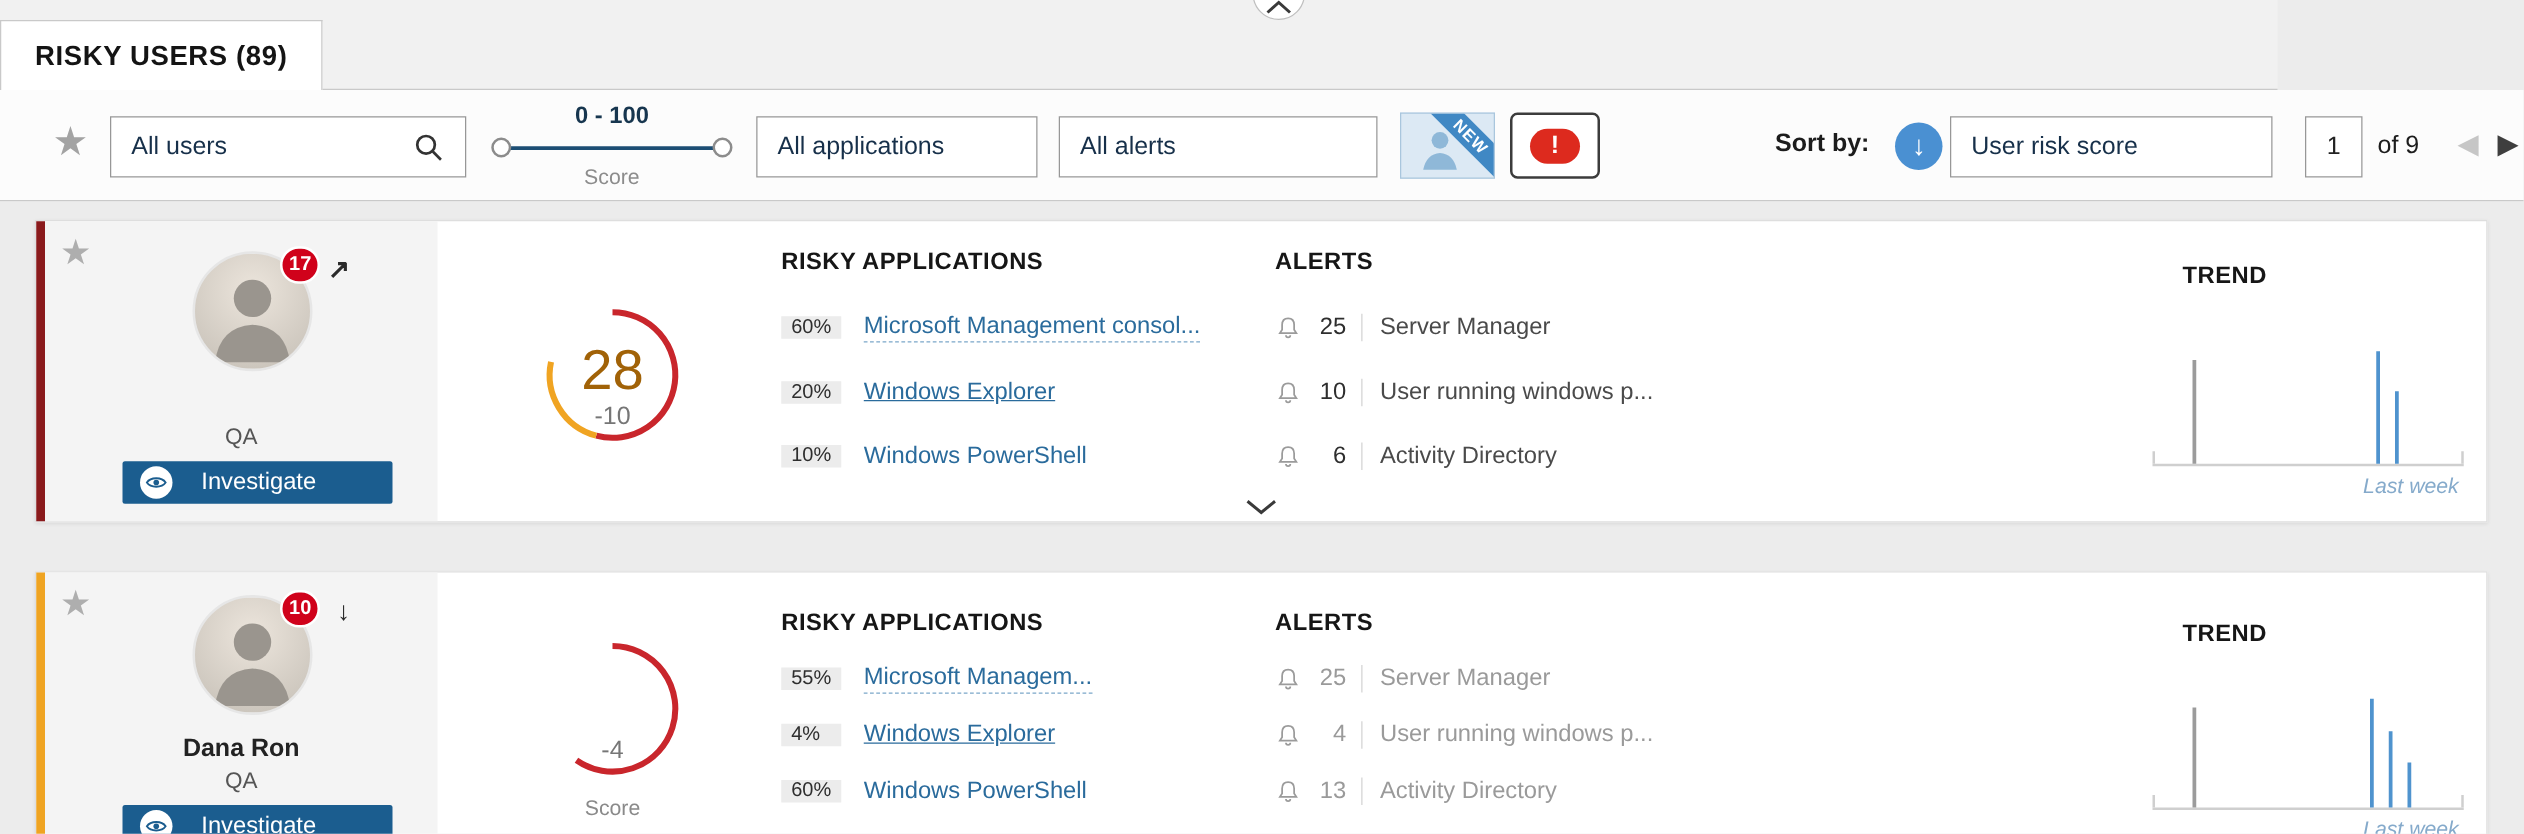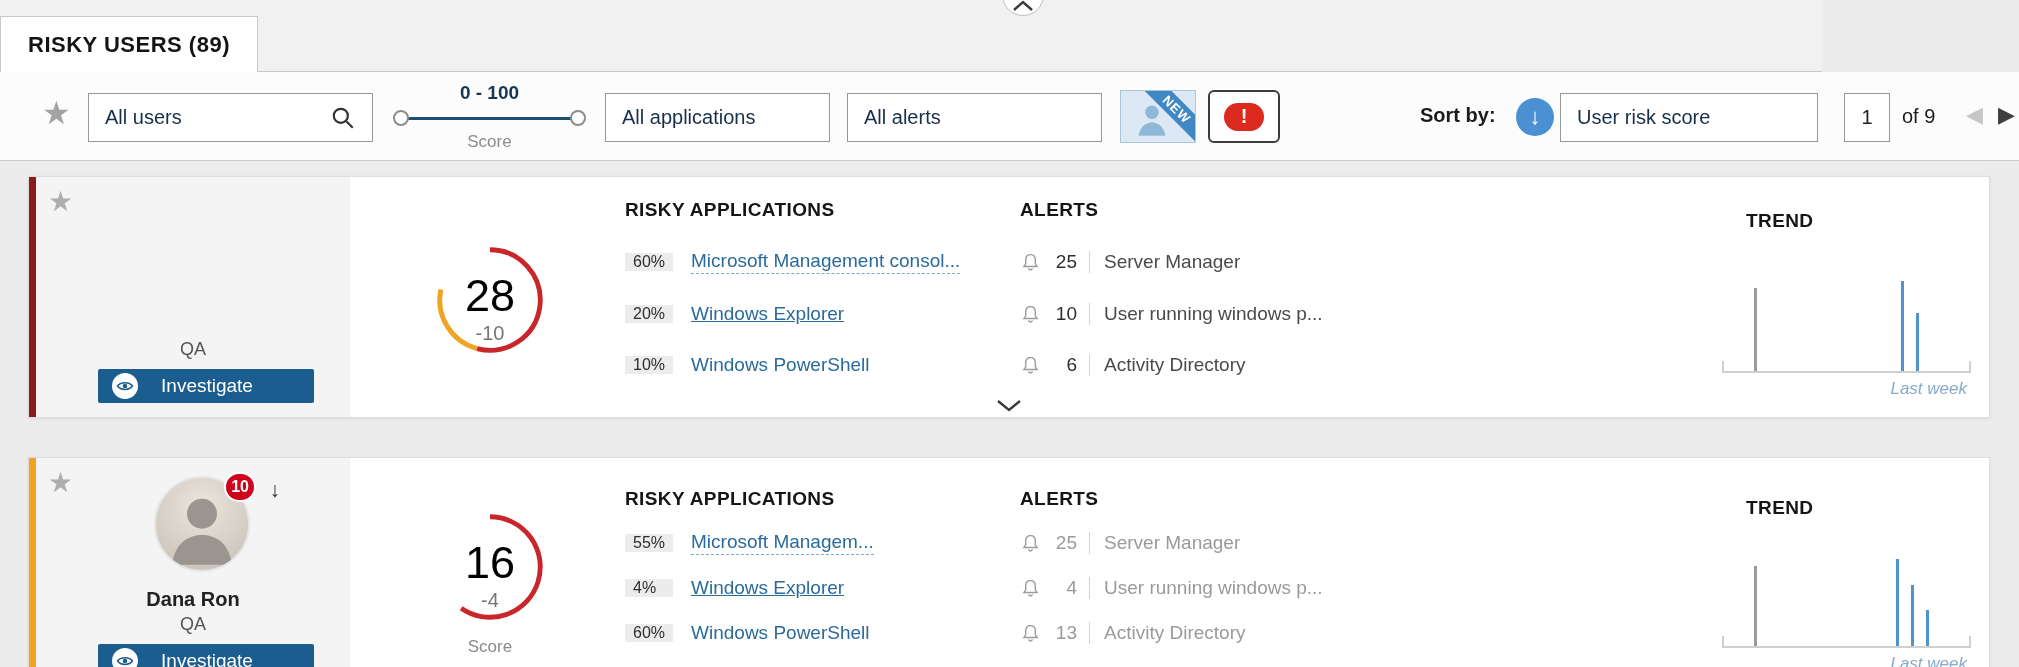--- a/index.html
+++ b/index.html
@@ -91,21 +91,21 @@
   .user-role { position:absolute; left:0; width:100%; top:162px; text-align:center; font-size:18px; color:#555; }
   .investigate-btn { position:absolute; left:62px; top:192px; width:216px; height:34px;
     background:#1b5d8f; color:#fff; font-size:19px; border:none; border-radius:2px;
     display:flex; align-items:center; cursor:pointer; font-family:inherit; }
   .eye-circle { width:26px; height:26px; border-radius:50%; background:#fff;
     margin-left:14px; display:flex; align-items:center; justify-content:center; flex:0 0 auto; }
   .inv-label { flex:1; text-align:center; padding-right:38px; }
 
   .score-wrap { position:absolute; width:116px; text-align:center; }
   .ring { width:116px; height:116px; display:block; }
-  .score-num { position:absolute; top:28px; left:0; width:100%; font-size:45px; color:#000000; }
+  .score-num { position:absolute; top:28px; left:0; width:100%; font-size:45px; color:#a16207; }
   .score-delta { position:absolute; top:80px; left:0; width:100%; font-size:20px; color:#767676; }
   .score-caption { margin-top:12px; font-size:17px; color:#8a8a8a; }
 
   .sec { position:absolute; top:0; height:100%; }
   .apps { left:594px; width:385px; }
   .alerts { left:989px; width:330px; }
   .trend { left:1689px; width:254px; }
   .sec-title { position:absolute; left:2px; font-size:19px; font-weight:bold; color:#161616; letter-spacing:.4px; }
 
   .app-row { position:absolute; left:2px; display:flex; align-items:center; height:28px; }
@@ -199,20 +199,30 @@
   <span class="page-of">of 9</span>
   <button class="pg-prev"><span>◀</span></button>
   <button class="pg-next"><span>▶</span></button>
 </div>
 
 <div class="card" id="card-0">
   <div class="risk-bar" style="background: rgb(138, 26, 28);"></div>
 
   <div class="user-panel">
     <span class="card-star">★</span>
+    <div class="avatar-wrap">
+      <div class="avatar">
+        <svg viewBox="0 0 100 100" width="88" height="88">
+            <circle cx="50" cy="36" r="17" fill="#9a958e"></circle>
+            <path d="M16 94 Q20 62 50 60 Q80 62 84 94 Z" fill="#9a958e"></path>
+          </svg>
+      </div>
+      <div class="badge">17</div>
+      <span class="trend-arrow">↗</span>
+    </div>
     <div class="user-role">QA</div>
     <button class="investigate-btn">
       <span class="eye-circle">
         <svg width="18" height="18" viewBox="0 0 24 24">
             <path d="M2 12 C6 6 18 6 22 12 C18 18 6 18 2 12 Z" fill="none" stroke="#1b5d8f" stroke-width="2"></path>
             <circle cx="12" cy="12" r="3" fill="#1b5d8f"></circle>
           </svg>
       </span>
       <span class="inv-label">Investigate</span>
     </button>
@@ -313,21 +323,20 @@
           </svg>
       </span>
       <span class="inv-label">Investigate</span>
     </button>
   </div>
 
   <div class="score-wrap" style="left:403px; top:51px;">
     <svg class="ring" viewBox="0 0 120 120">
         <path d="M 60.00 8.00 A 52 52 0 1 1 30.17 102.60" fill="none" stroke="#c9262c" stroke-width="5"></path>
       </svg>
-    <div class="score-num">16</div>
     <div class="score-delta">-4</div>
     <div class="score-caption">Score</div>
   </div>
 
   <div class="sec apps">
     <div class="sec-title" style="top:30px;">RISKY APPLICATIONS</div>
     <div class="app-row" style="top:71px;">
       <span class="pct">55%</span>
       <a class="app-link u-dashed">Microsoft Managem...</a>
     </div>

